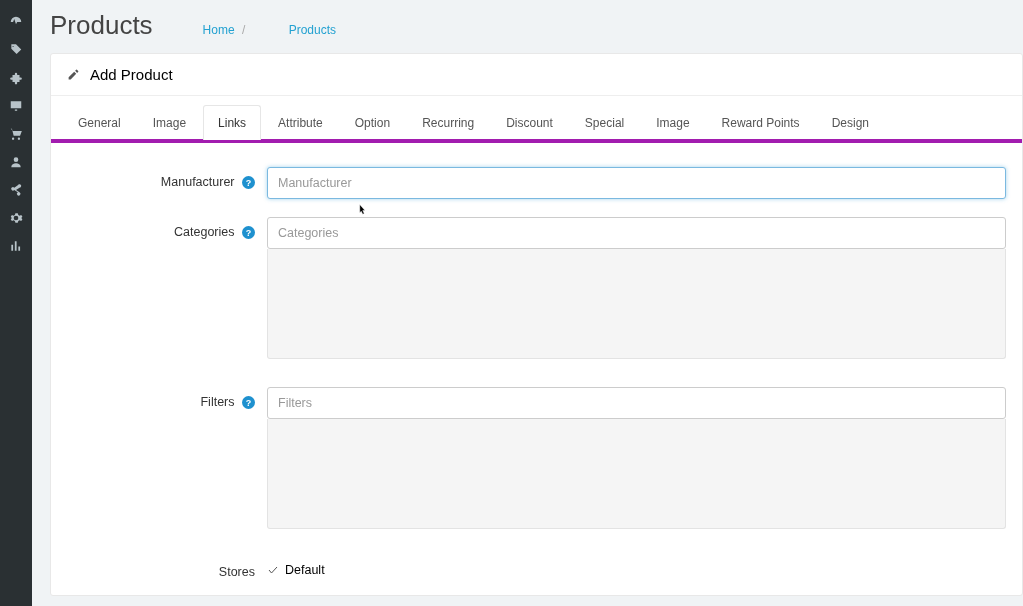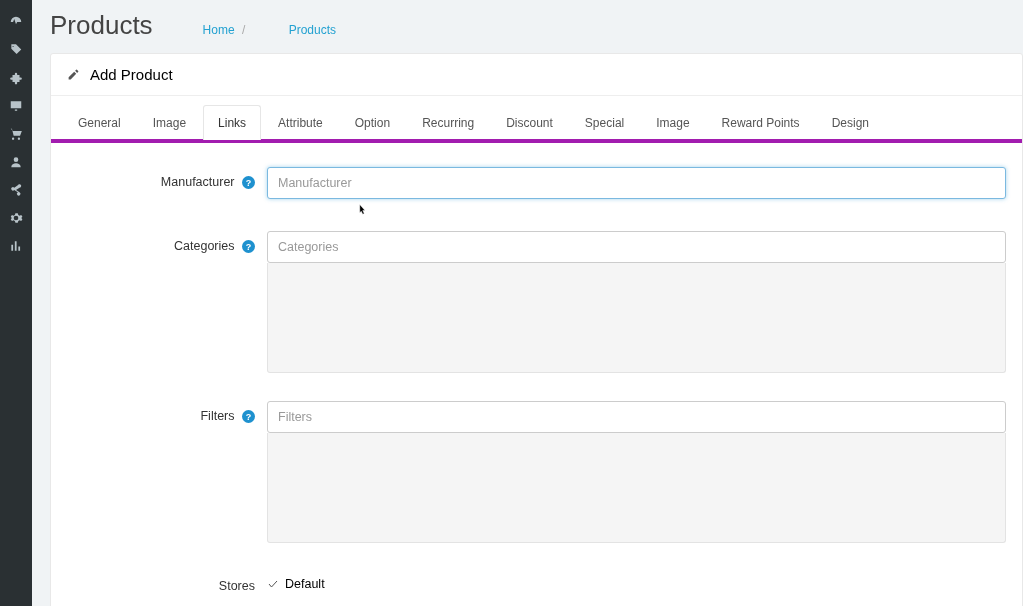--- a/index.html
+++ b/index.html
@@ -96,21 +96,21 @@
     color: #333;
   }
   
   .form-area {
     padding: 24px 16px 16px 16px;
   }
   .form-row {
     display: flex;
     align-items: flex-start;
   }
-  .form-row + .form-row { margin-top: 32px; }
+  .form-row + .form-row { margin-top: 18px; }
   .form-label-col {
     width: 200px;
     text-align: right;
     padding-right: 12px;
     padding-top: 8px;
     font-size: 12.5px;
     color: #333;
     flex-shrink: 0;
   }
   .help-icon {

